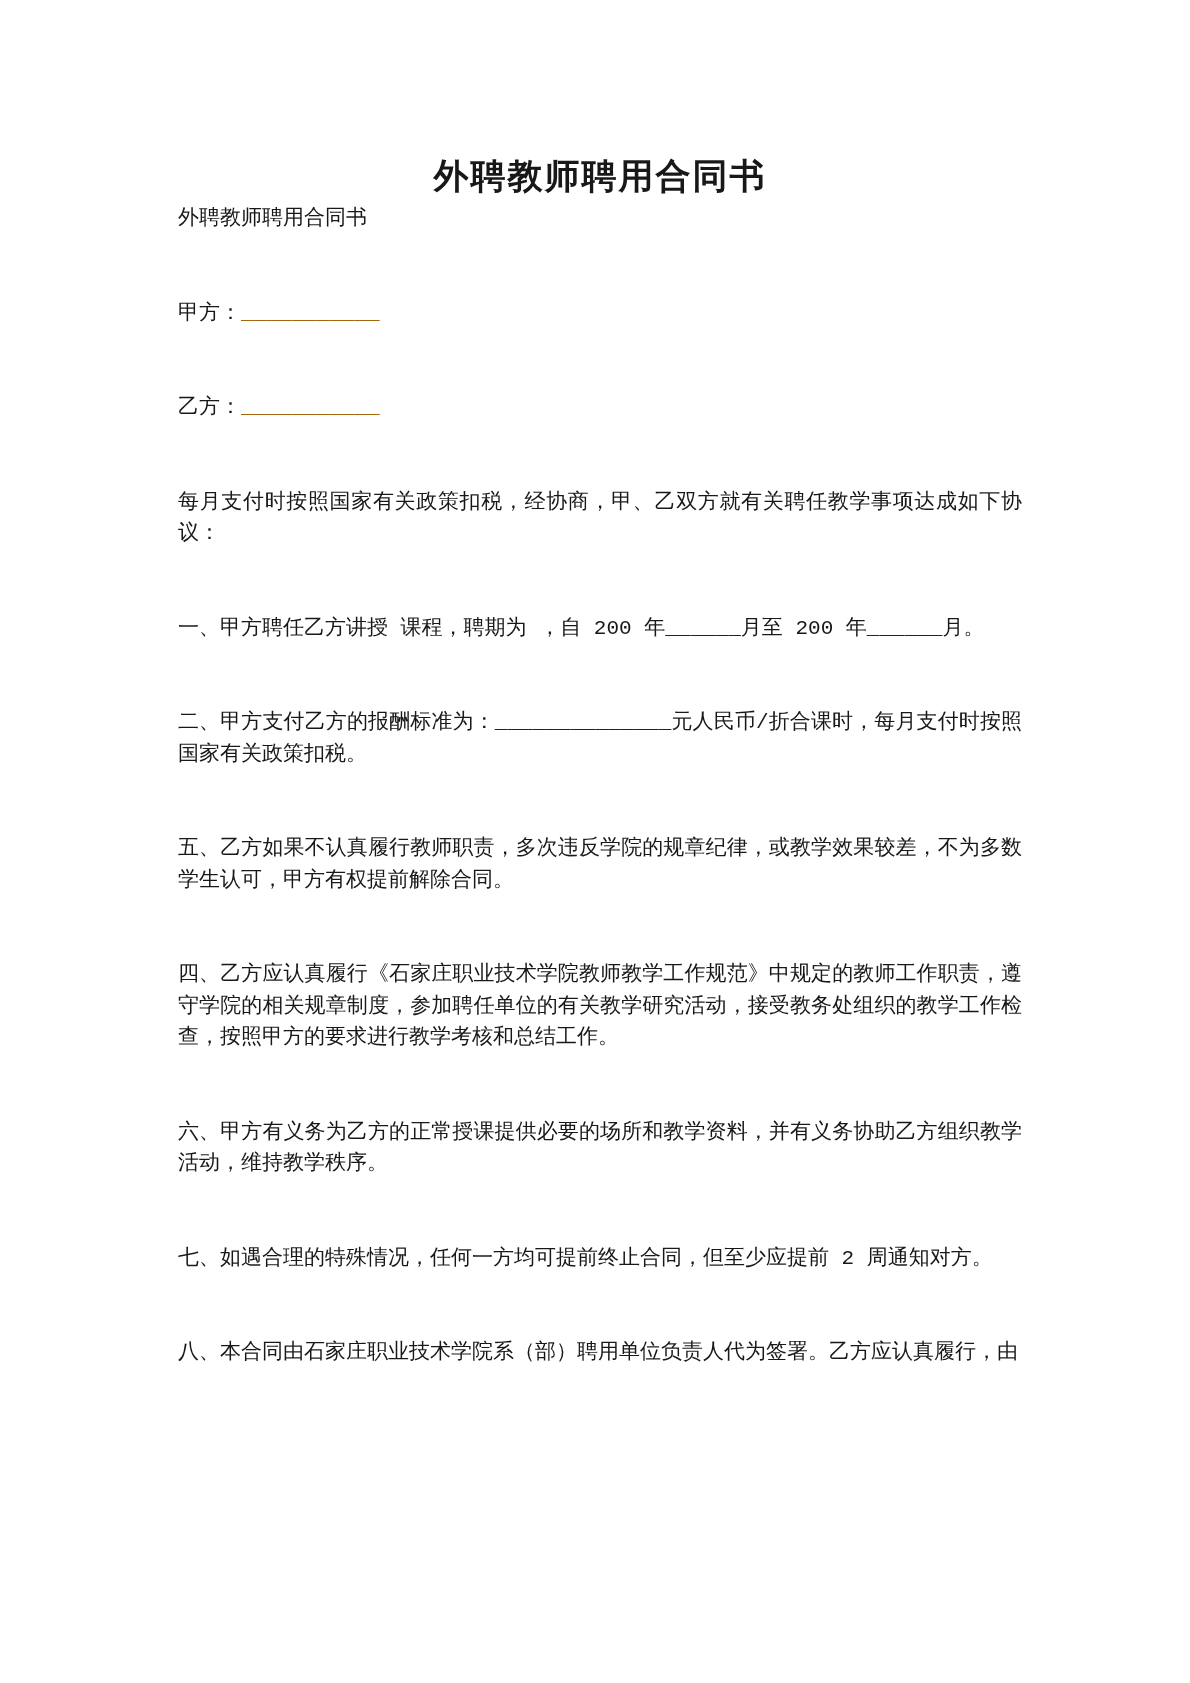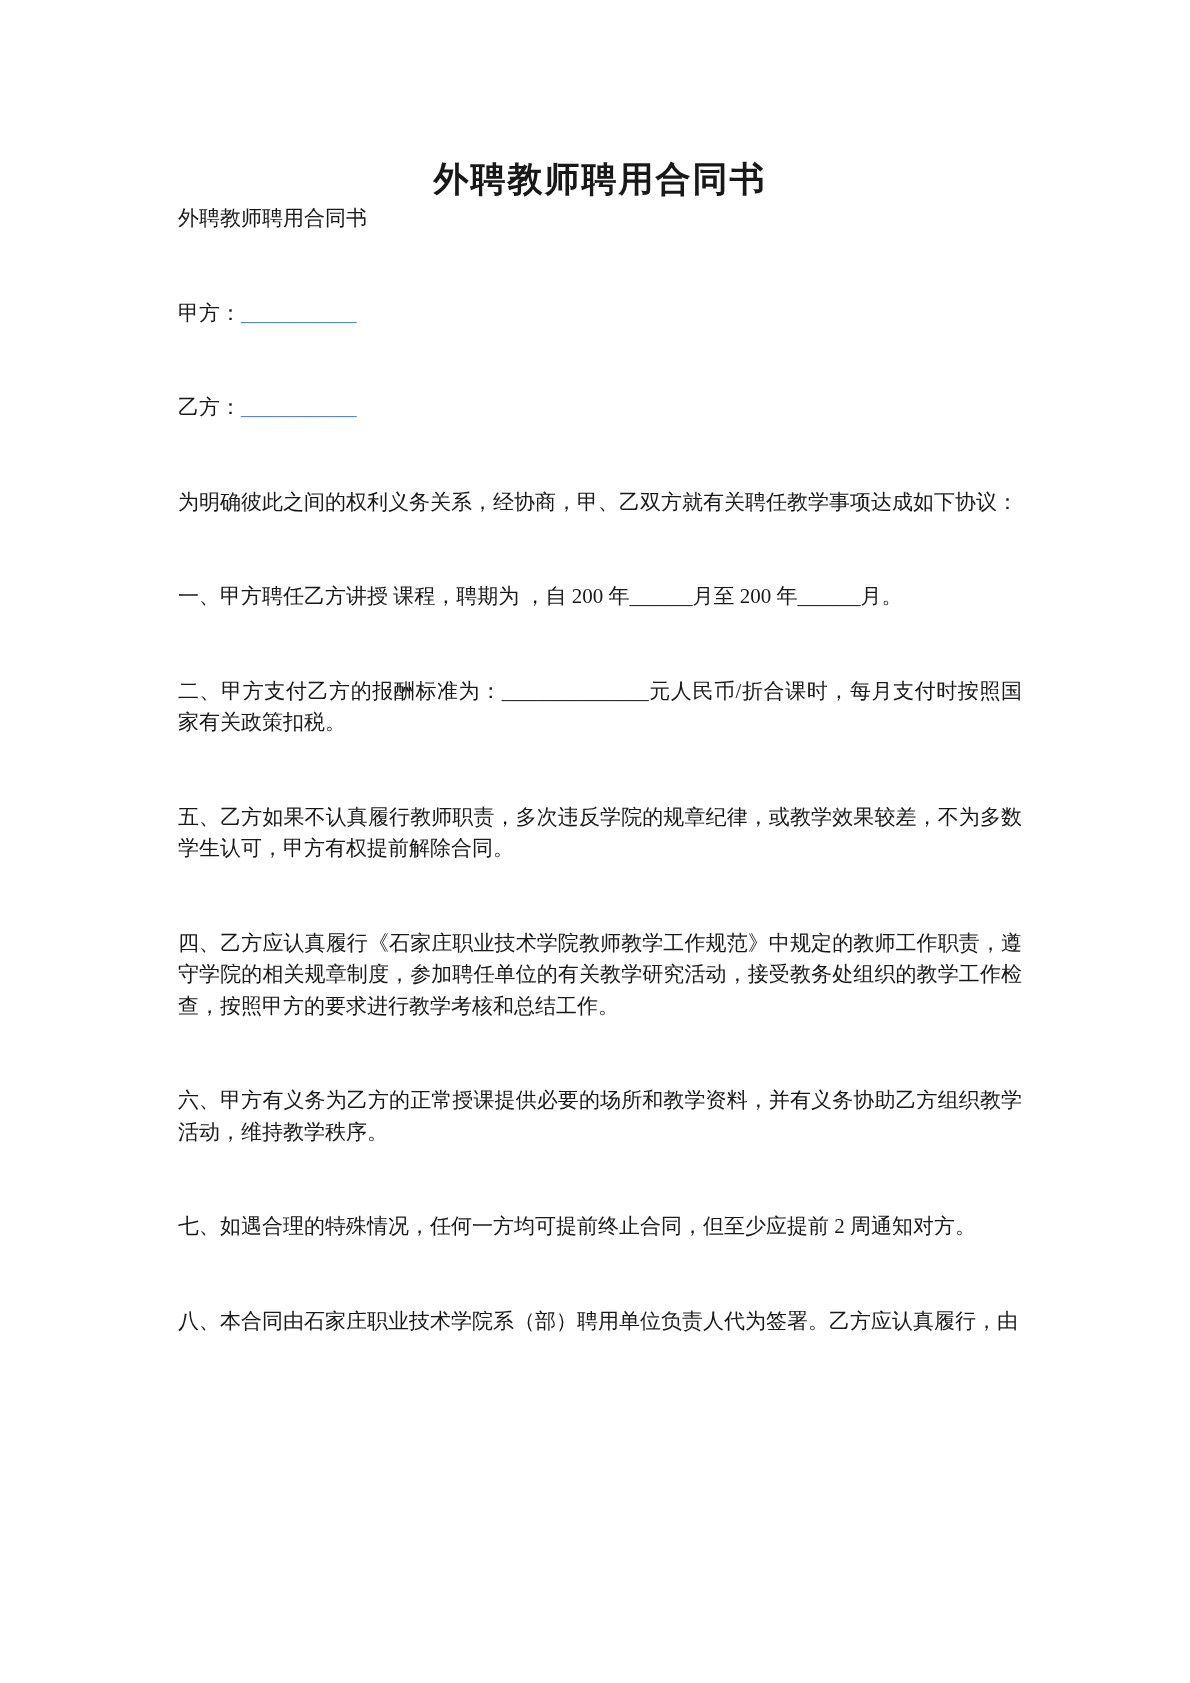--- a/index.html
+++ b/index.html
@@ -6,21 +6,21 @@
     margin: 0;
     padding: 0;
     background: #ffffff;
   }
   .page {
     position: relative;
     width: 1190px;
     height: 1683px;
     background: #ffffff;
     overflow: hidden;
-    font-family: Liberation Serif, serif;
+    font-family: Liberation Mono, monospace;
     color: #181818;
   }
   .content {
     position: absolute;
     left: 178px;
     top: 0;
     width: 844px;
   }
   .doc-title {
     margin: 156px 0 0 0;
@@ -34,39 +34,39 @@
   p.doc-par {
     margin: 0 0 63px 0;
     font-size: 21px;
     line-height: 31.5px;
     text-align: justify;
   }
   p.no-justify {
     text-align: left;
   }
   .blank-gray {
-    color: #3b82f6;
+    color: #a16207;
     letter-spacing: 0;
   }
 </style>
 </head>
 <body>
 
 <div class="page">
   <div class="content">
 
     <h1 class="doc-title">外聘教师聘用合同书</h1>
 
     <p class="doc-par no-justify">外聘教师聘用合同书</p>
 
     <p class="doc-par no-justify"><span>甲方：</span><span class="blank-gray">___________</span></p>
 
     <p class="doc-par no-justify"><span>乙方：</span><span class="blank-gray">___________</span></p>
 
-    <p class="doc-par">为明确彼此之间的权利义务关系，经协商，甲、乙双方就有关聘任教学事项达成如下协议：</p>
+    <p class="doc-par">每月支付时按照国家有关政策扣税，经协商，甲、乙双方就有关聘任教学事项达成如下协议：</p>
 
     <p class="doc-par">一、甲方聘任乙方讲授 课程，聘期为 ，自 200 年______月至 200 年______月。</p>
 
     <p class="doc-par">二、甲方支付乙方的报酬标准为：______________元人民币/折合课时，每月支付时按照国家有关政策扣税。</p>
 
 
     <p class="doc-par">五、乙方如果不认真履行教师职责，多次违反学院的规章纪律，或教学效果较差，不为多数学生认可，甲方有权提前解除合同。</p>
 
     <p class="doc-par">四、乙方应认真履行《石家庄职业技术学院教师教学工作规范》中规定的教师工作职责，遵守学院的相关规章制度，参加聘任单位的有关教学研究活动，接受教务处组织的教学工作检查，按照甲方的要求进行教学考核和总结工作。</p>
 

